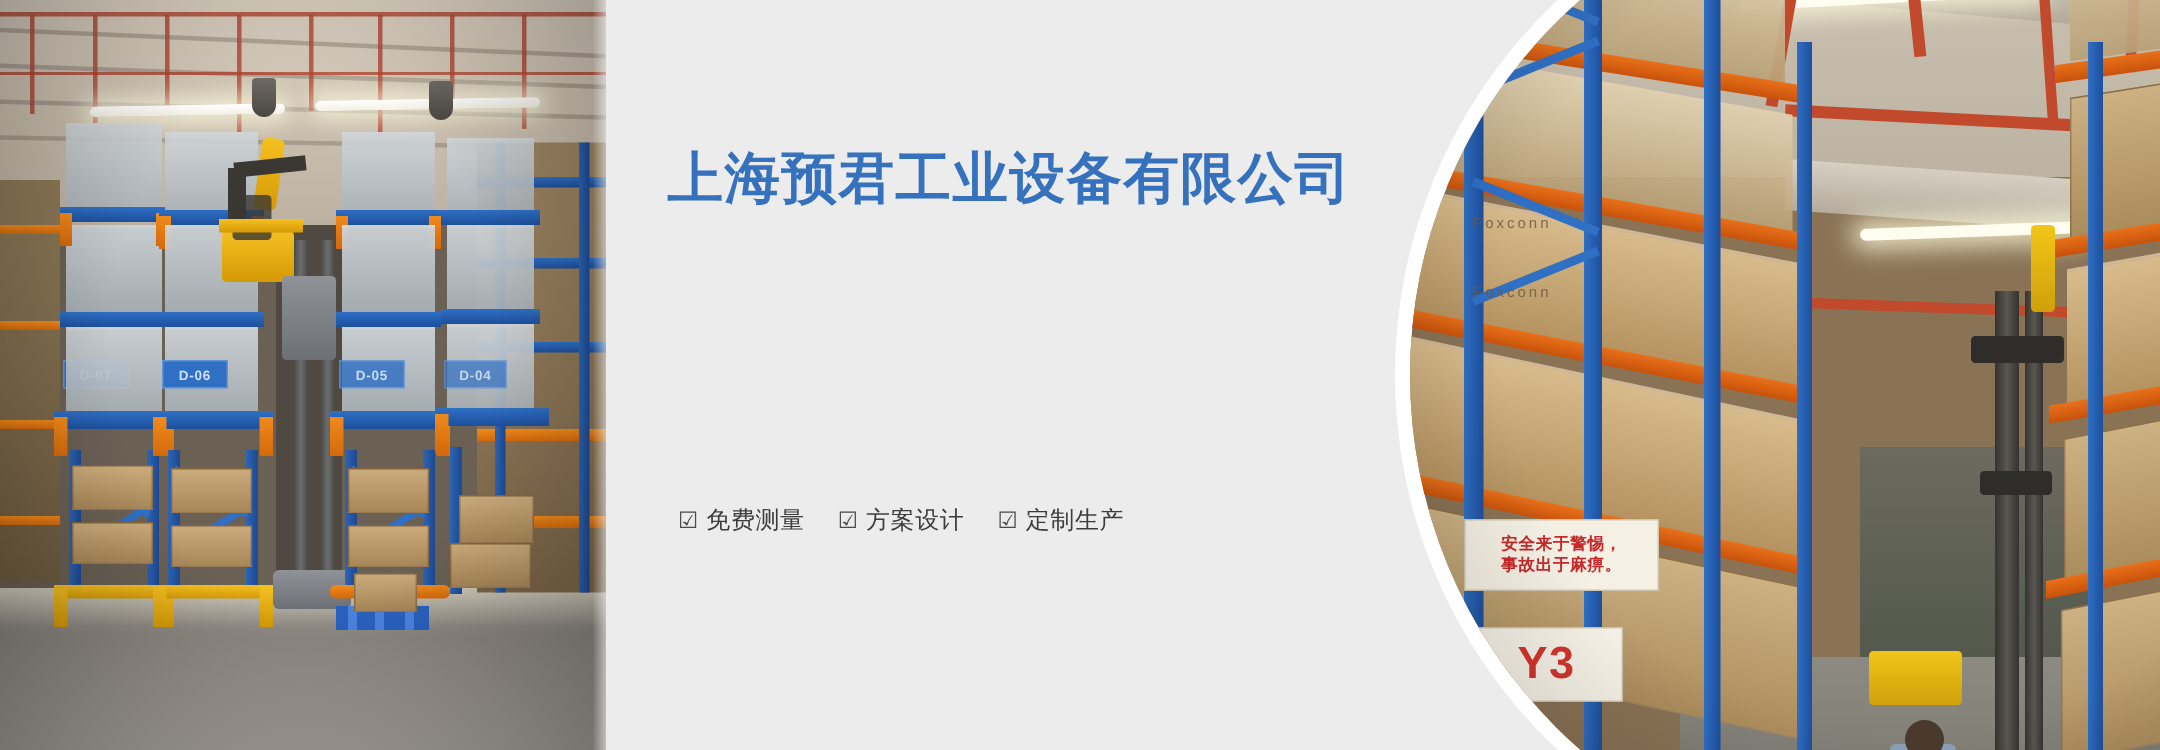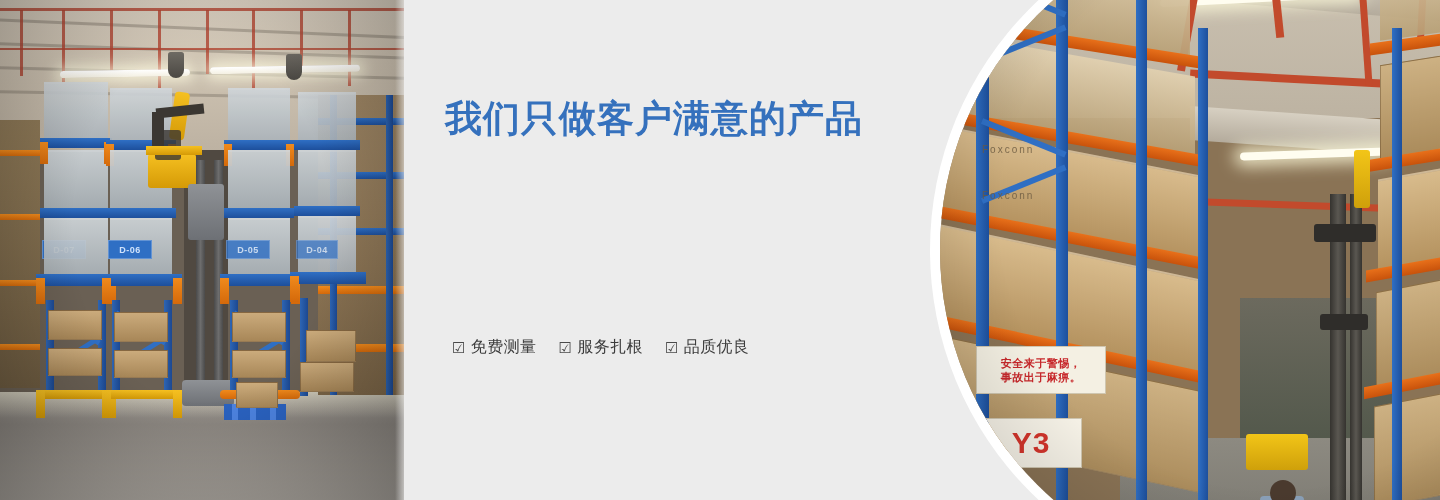--- a/index.html
+++ b/index.html
@@ -242,33 +242,33 @@
         <span style="left:26px;"></span>
         <span style="left:46px;"></span>
     </div>
     <div class="lp-box" style="left:236px;top:382px;width:40px;height:24px;"></div>
 
     <div class="lp-vignette"></div>
     <div class="lp-edge"></div>
   </div>
 
   <div class="center">
-    <div class="title">我们只做客户满意的产品</div>
+    <div class="title">上海预君工业设备有限公司</div>
     <div class="features">
       <div class="feature">
         <span class="chk">☑</span>
         <span>免费测量</span>
       </div>
       <div class="feature">
         <span class="chk">☑</span>
-        <span>服务扎根</span>
+        <span>方案设计</span>
       </div>
       <div class="feature">
         <span class="chk">☑</span>
-        <span>品质优良</span>
+        <span>定制生产</span>
       </div>
     </div>
   </div>
 
   <div class="right-wrap">
     <div class="right-ring"></div>
     <div class="right-photo">
 
       <div class="rp-ceiling"></div>
       <div class="rp-duct" style="left:190px;top:44px;width:320px;height:46px;transform:skewY(5deg);"></div>

